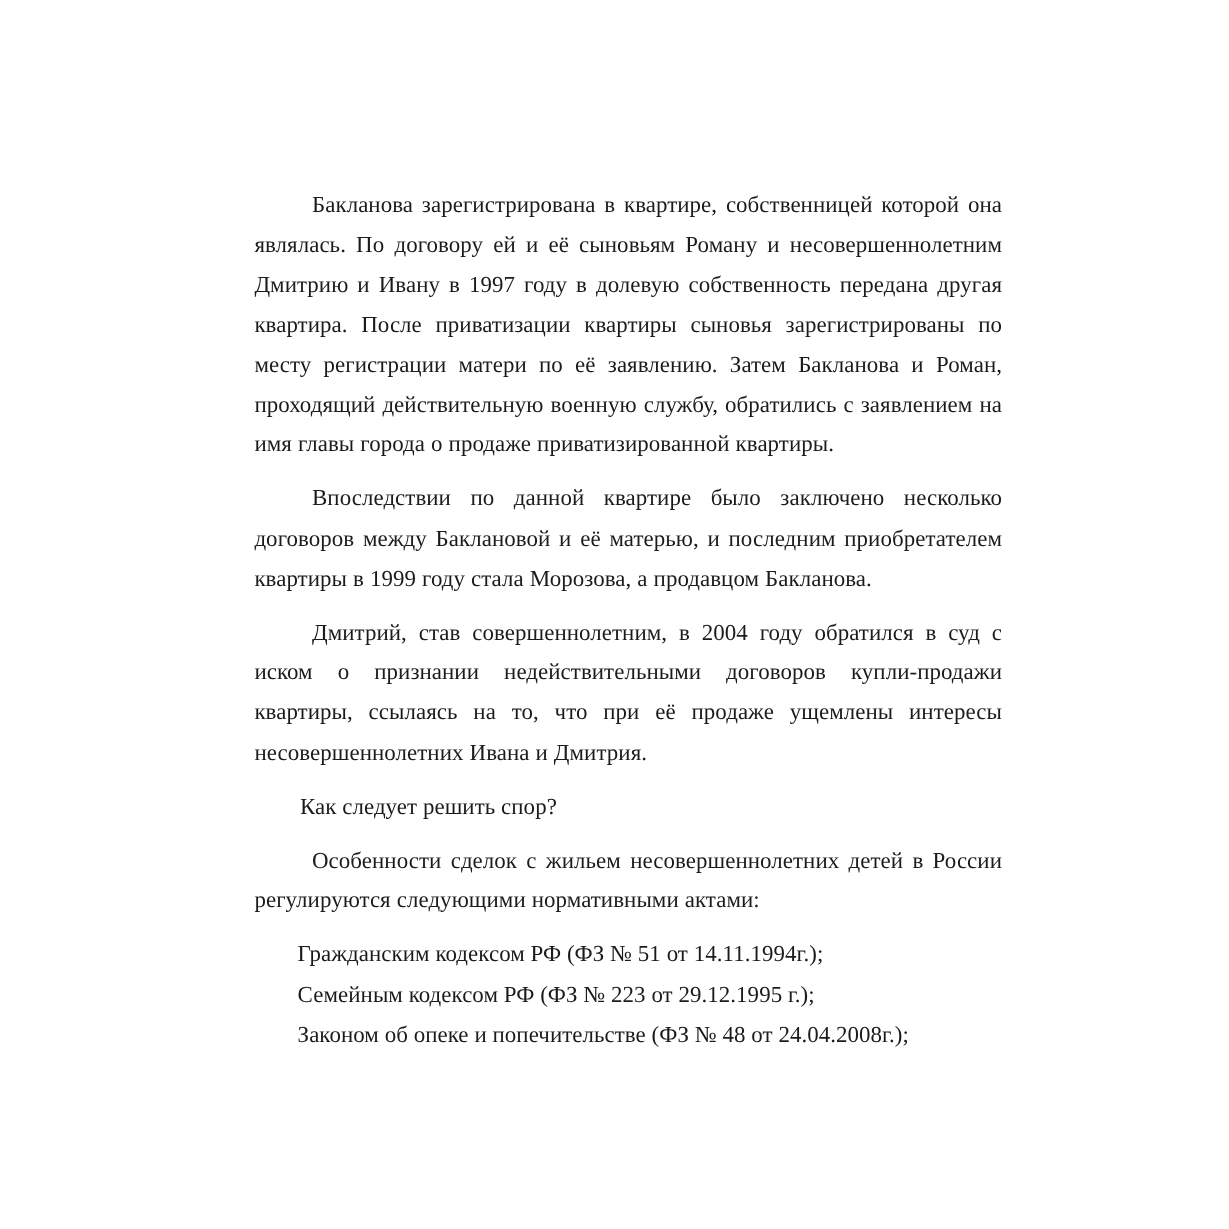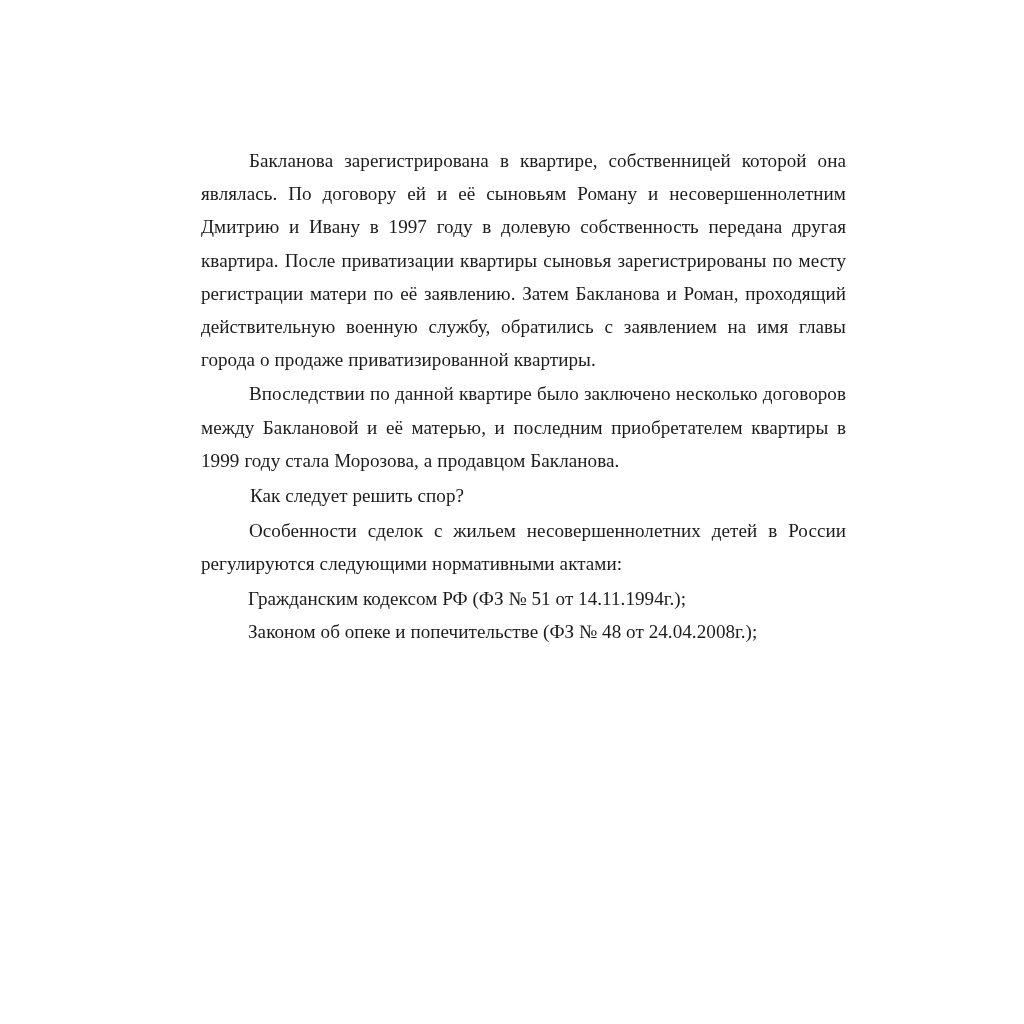--- a/index.html
+++ b/index.html
@@ -29,21 +29,21 @@
     position: absolute;
     left: 200px;
     top: 143px;
     width: 647px;
     
     height: 779px;
     overflow: hidden;
   }
 
   p.para {
-    margin: 1px;
+    margin: 12px;
     font-size: 19.1px;
     line-height: 33.2px;
     text-align: justify;
     text-indent: 48px;
     -webkit-font-smoothing: antialiased;
     letter-spacing: 0.05px;
     word-spacing: 0.2px;
   }
 
   
@@ -71,26 +71,28 @@
 </head>
 <body>
 
 <div id="page">
   <div id="text-column">
 
     <p class="para">Бакланова зарегистрирована в квартире, собственницей которой она являлась. По договору ей и её сыновьям Роману и несовершеннолетним Дмитрию и Ивану в 1997 году в долевую собственность передана другая квартира. После приватизации квартиры сыновья зарегистрированы по месту регистрации матери по её заявлению. Затем Бакланова и Роман, проходящий действительную военную службу, обратились с заявлением на имя главы города о продаже приватизированной квартиры.</p>
 
     <p class="para">Впоследствии по данной квартире было заключено несколько договоров между Баклановой и её матерью, и последним приобретателем квартиры в 1999 году стала Морозова, а продавцом Бакланова.</p>
 
+    <p class="para">Дмитрий, став совершеннолетним, в 2004 году обратился в суд с иском о признании недействительными договоров купли-продажи квартиры, ссылаясь на то, что при её продаже ущемлены интересы несовершеннолетних Ивана и Дмитрия.</p>
 
 
     <p class="short">Как следует решить спор?</p>
 
     <p class="para">Особенности сделок с жильем несовершеннолетних детей в России регулируются следующими нормативными актами:</p>
 
 
     <p class="act-line">Гражданским кодексом РФ (ФЗ № 51 от 14.11.1994г.);</p>
 
+    <p class="act-line">Семейным кодексом РФ (ФЗ № 223 от 29.12.1995 г.);</p>
 
     <p class="act-line">Законом об опеке и попечительстве (ФЗ № 48 от 24.04.2008г.);</p>
 
   </div>
 </div>
 
 </body></html>

